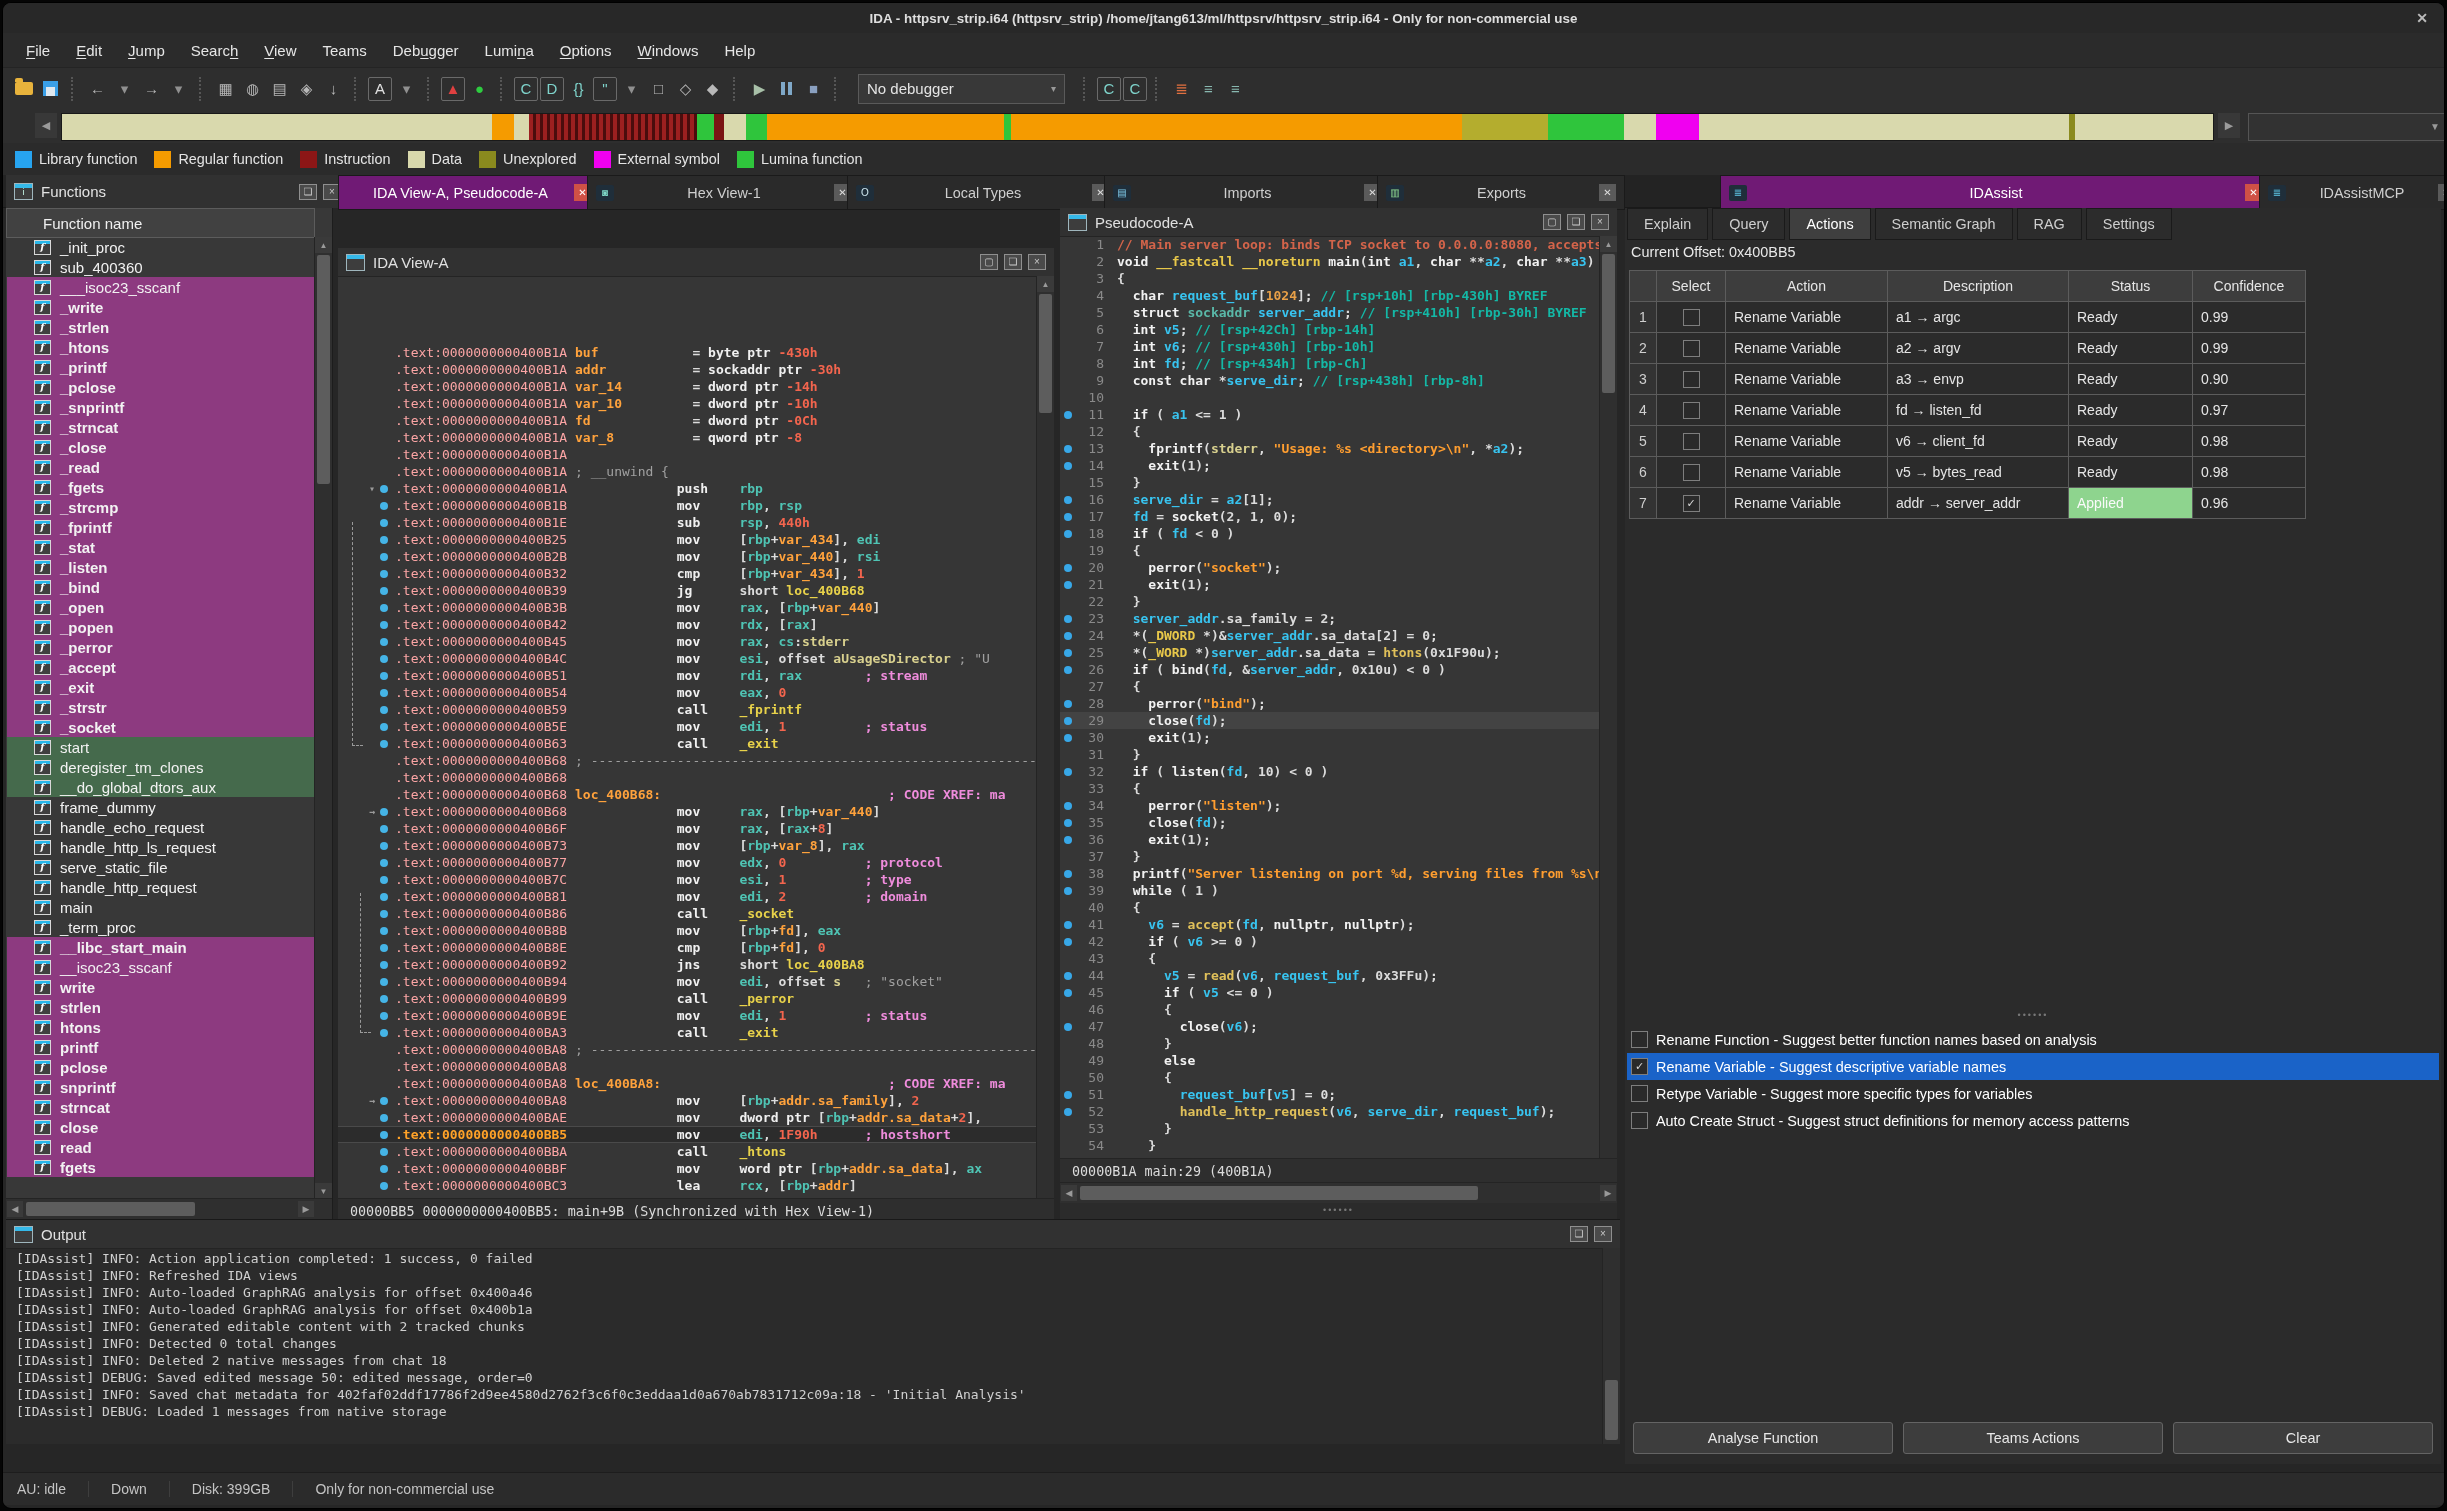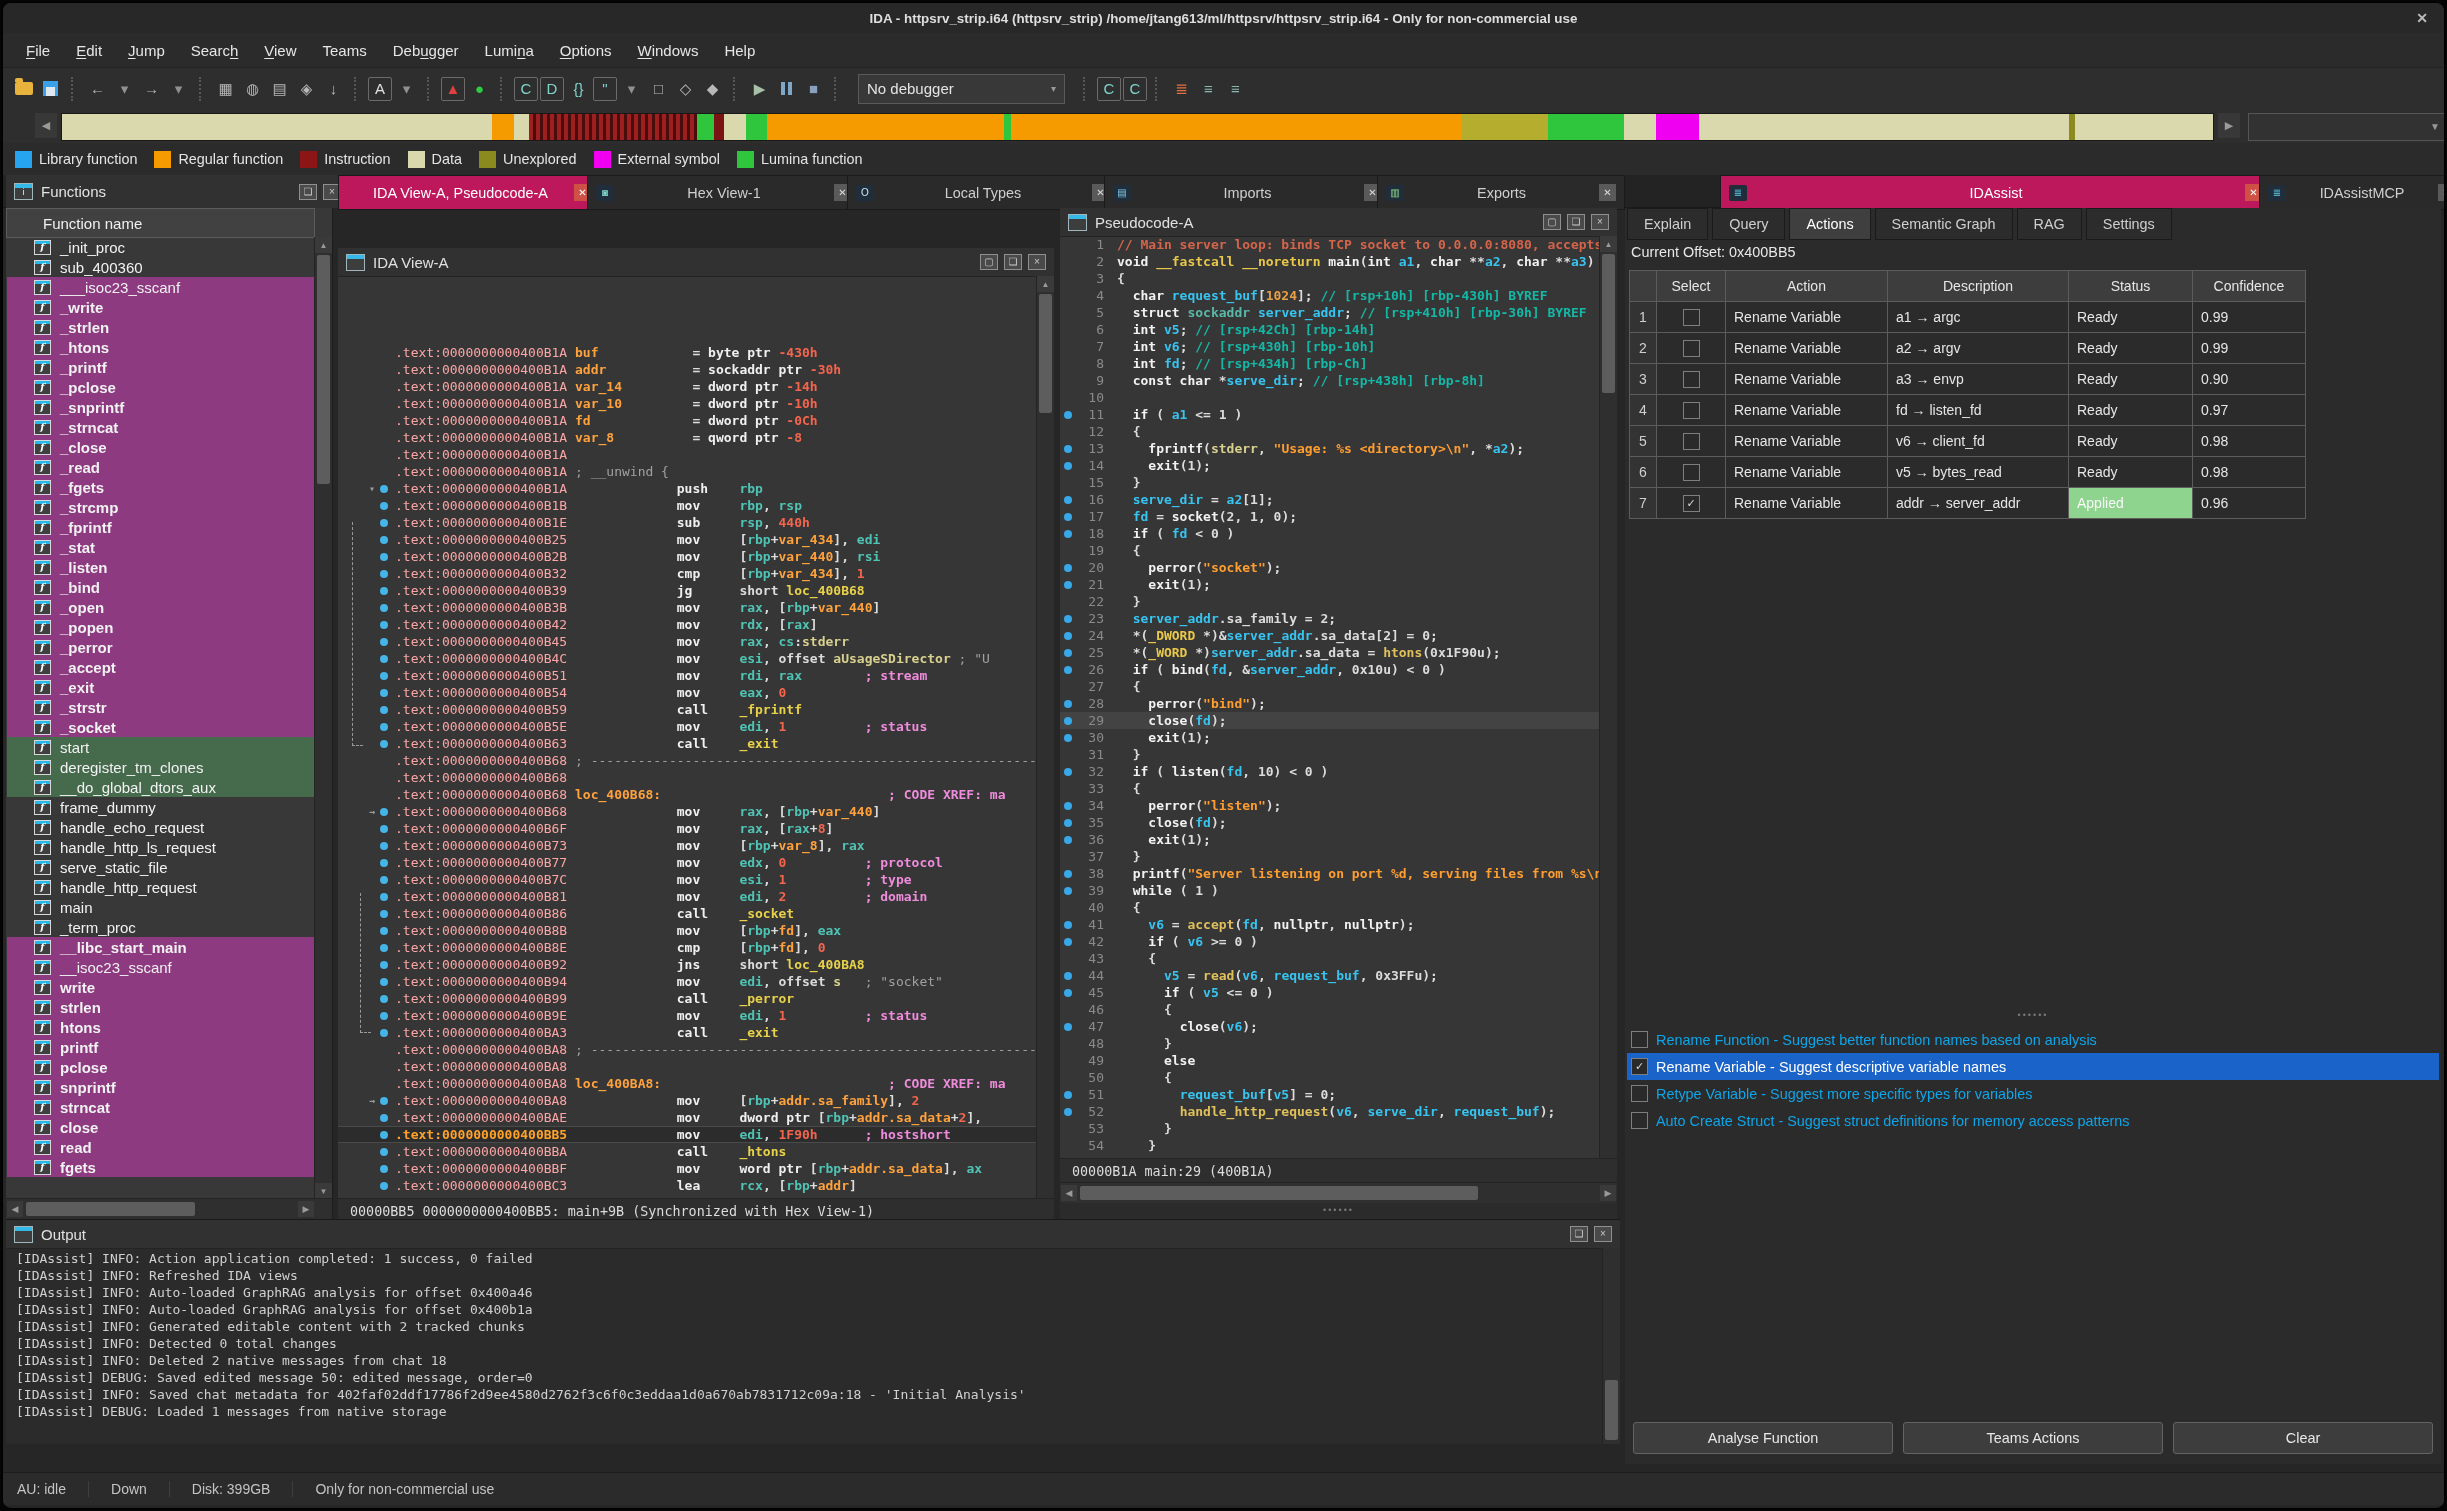--- a/index.html
+++ b/index.html
@@ -37,21 +37,21 @@
   .litem{display:flex;align-items:center;margin-right:17px;}
   .lsw{width:17px;height:17px;margin-right:7px;}
   .llb{color:#e4e4e4;font-size:14.4px;}
   
   .tabrow{left:0;top:172px;right:0;height:33px;background:#232323;border-bottom:1px solid #191919;}
   .funcseg{position:absolute;left:3px;top:0;width:327px;height:33px;background:#313131;display:flex;align-items:center;padding:0 8px;border-right:1px solid #1c1c1c;}
   .funcseg .lbl{color:#e2e2e2;font-size:15px;margin-left:8px;flex:1;}
   .wbtns{display:flex;gap:6px;align-items:center;}
   .wbtn{width:16px;height:14px;border:1px solid #8f8f8f;background:#4a4a4a;color:#c8c8c8;font-size:10px;display:grid;place-items:center;line-height:1;}
   .tab{position:absolute;top:0;height:33px;display:flex;align-items:center;background:#2a2a2a;border:1px solid #1a1a1a;color:#cfcfcf;font-size:14.4px;padding:0 8px;}
-  .tab.active{background:#be185d;color:#fff;}
+  .tab.active{background:#701a75;color:#fff;}
   .tab .tl{flex:1;text-align:center;padding:0 10px;white-space:nowrap;overflow:hidden;}
   .tico{width:18px;height:16px;display:grid;place-items:center;font-size:10px;border-radius:2px;background:#1f2e3a;}
   .tx{width:17px;height:17px;background:#5a5a5a;color:#ddd;font-size:10px;display:grid;place-items:center;}
   .tx.red{background:#cf5146;color:#fff;}
   
   .ptbar{position:absolute;left:0;top:0;right:0;height:28px;background:#313131;border-bottom:1px solid #242424;display:flex;align-items:center;padding:0 8px;}
   .ptbar .lbl{color:#e0e0e0;font-size:15px;margin-left:8px;flex:1;}
   .wicon{width:17px;height:15px;background:linear-gradient(#35b9e9 0 4px,#3d3d3d 4px);border:1px solid #9fb6bd;display:grid;place-items:center;color:#cfe;font-size:9px;}
   
   .funcs{left:3px;top:205px;width:327px;height:1011px;background:#383838;border-right:1px solid #1c1c1c;overflow:hidden;}
@@ -125,21 +125,21 @@
   .atable td.cidx{width:18px;text-align:center;color:#d0d0d0;background:#333;padding:0 4px;}
   .atable td.csel{width:52px;text-align:center;}
   .atable td.cact{width:145px;}
   .atable td.cdesc{width:164px;}
   .atable td.cstat{width:107px;}
   .atable td.cconf{width:96px;}
   .atable td.applied{background:#8ed48e;color:#fafafa;}
   .cb{display:inline-block;width:15px;height:15px;border:1px solid #7e7e7e;background:#2a2a2a;color:#d8d8d8;font-size:11px;line-height:14px;text-align:center;vertical-align:middle;}
   .agrip{position:absolute;left:0;right:0;top:802px;height:14px;color:#777;text-align:center;font-size:9px;letter-spacing:2px;}
   .aopts{position:absolute;left:2px;right:2px;top:818px;}
-  .aopt{height:27px;display:flex;align-items:center;gap:8px;padding-left:4px;color:#0ea5e9;font-size:14.4px;}
+  .aopt{height:27px;display:flex;align-items:center;gap:8px;padding-left:4px;color:#ffffff;font-size:14.4px;}
   .aopt.sel{background:#1a63c8;color:#fff;}
   .abtns{position:absolute;left:8px;right:8px;top:1214px;height:32px;display:flex;gap:10px;}
   .abtn{flex:1;background:#3d3d3d;border:1px solid #646464;border-radius:3px;color:#e8e8e8;font-size:14.4px;display:grid;place-items:center;}
   
   .outp{left:3px;top:1216px;width:1614px;height:225px;background:#2b2b2b;border-top:1px solid #191919;overflow:hidden;}
   .olog{position:absolute;left:10px;top:30px;right:20px;bottom:2px;font:13px "DejaVu Sans Mono",monospace;line-height:17px;color:#d0d0d0;white-space:pre;overflow:hidden;}
   .ovs{position:absolute;top:28px;right:0;width:17px;bottom:0;background:#2f2f2f;border-left:1px solid #242424;}
   .pytabrow{left:3px;top:1441px;width:1614px;height:26px;background:#282828;}
   .pytab{position:absolute;left:8px;top:0;height:25px;background:#3a3a3a;border:1px solid #555;color:#ddd;font-size:13.4px;display:flex;align-items:center;padding:0 14px;}
   

